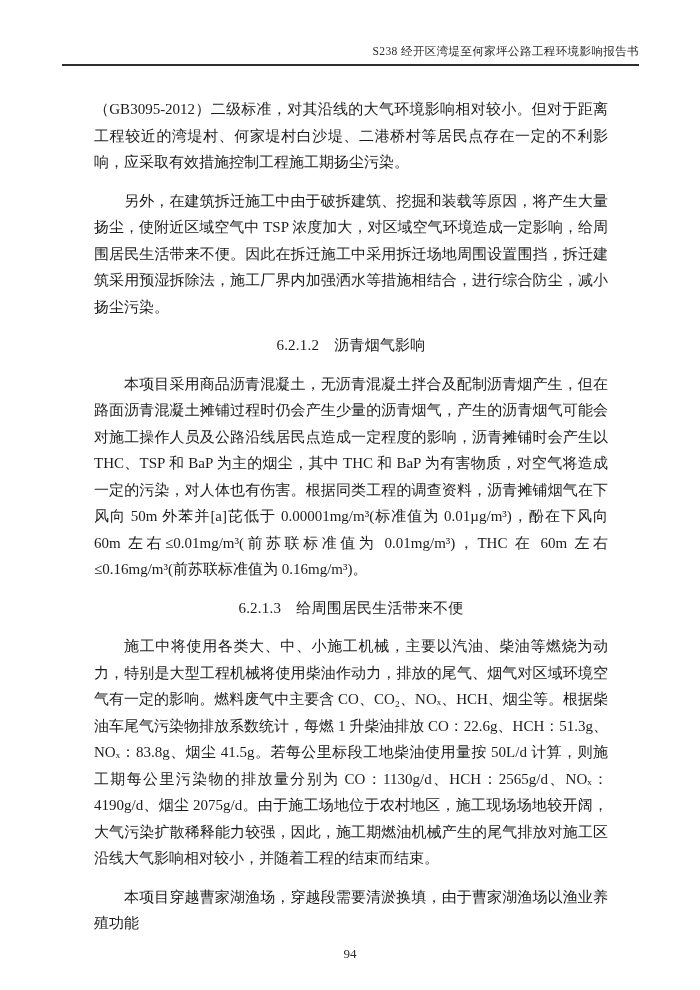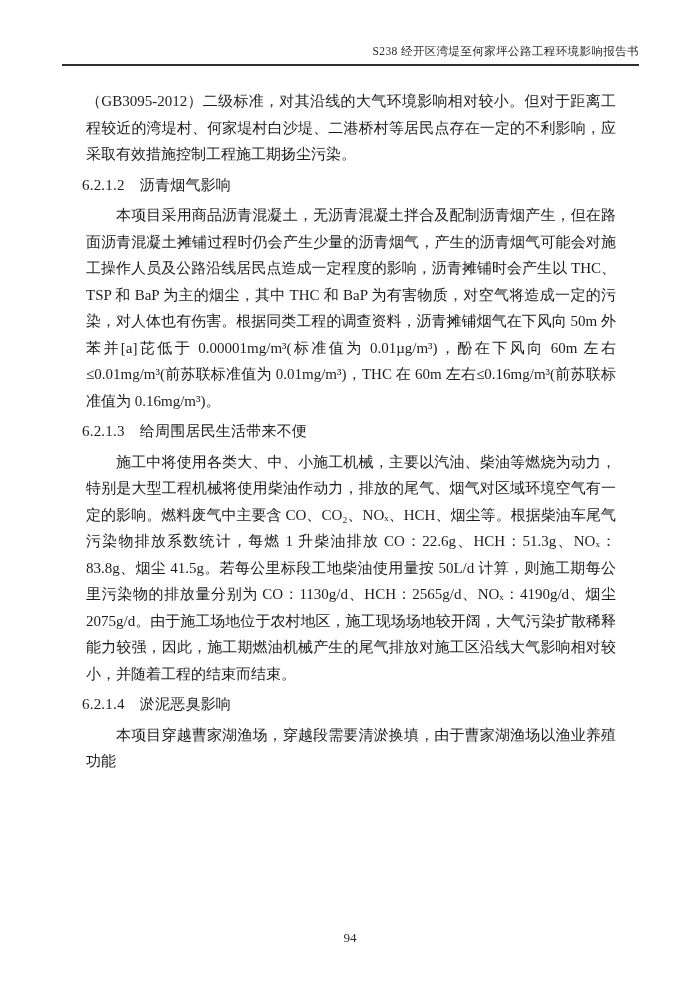--- a/index.html
+++ b/index.html
@@ -34,58 +34,58 @@
     top: 84px;
     left: 82px;
     right: 80px;
     font-size: 15px;
     line-height: 26.5px;
     text-align: justify;
     text-justify: inter-ideograph;
     color: #1c1c1c;
   }
   .para {
-    margin: 4px;
+    margin: 12px;
     text-indent: 2em;
   }
   .para.no-indent {
     text-indent: 0;
   }
   .heading {
     margin: 3px 0 2px 0;
     text-indent: 0;
-    text-align: left;
+    text-align: center;
     letter-spacing: 0.2px;
   }
   .page-footer {
     position: absolute;
-    bottom: 44px;
+    bottom: 28px;
     left: 0;
     right: 0;
     text-align: center;
     font-size: 13px;
     color: #2a2a2a;
   }
 </style>
 </head>
 <body>
 
 <div class="page">
 
   <div class="page-header">
     <span>S238 经开区湾堤至何家坪公路工程环境影响报告书</span>
   </div>
 
   <div class="doc-body">
     <p class="para no-indent">（GB3095-2012）二级标准，对其沿线的大气环境影响相对较小。但对于距离工程较近的湾堤村、何家堤村白沙堤、二港桥村等居民点存在一定的不利影响，应采取有效措施控制工程施工期扬尘污染。</p>
+    <p class="para">另外，在建筑拆迁施工中由于破拆建筑、挖掘和装载等原因，将产生大量扬尘，使附近区域空气中 TSP 浓度加大，对区域空气环境造成一定影响，给周围居民生活带来不便。因此在拆迁施工中采用拆迁场地周围设置围挡，拆迁建筑采用预湿拆除法，施工厂界内加强洒水等措施相结合，进行综合防尘，减小扬尘污染。</p>
     <p class="heading">6.2.1.2　沥青烟气影响</p>
     <p class="para">本项目采用商品沥青混凝土，无沥青混凝土拌合及配制沥青烟产生，但在路面沥青混凝土摊铺过程时仍会产生少量的沥青烟气，产生的沥青烟气可能会对施工操作人员及公路沿线居民点造成一定程度的影响，沥青摊铺时会产生以 THC、TSP 和 BaP 为主的烟尘，其中 THC 和 BaP 为有害物质，对空气将造成一定的污染，对人体也有伤害。根据同类工程的调查资料，沥青摊铺烟气在下风向 50m 外苯并[a]芘低于 0.00001mg/m³(标准值为 0.01µg/m³)，酚在下风向 60m 左右≤0.01mg/m³(前苏联标准值为 0.01mg/m³)，THC 在 60m 左右≤0.16mg/m³(前苏联标准值为 0.16mg/m³)。</p>
     <p class="heading">6.2.1.3　给周围居民生活带来不便</p>
     <p class="para">施工中将使用各类大、中、小施工机械，主要以汽油、柴油等燃烧为动力，特别是大型工程机械将使用柴油作动力，排放的尾气、烟气对区域环境空气有一定的影响。燃料废气中主要含 CO、CO₂、NOₓ、HCH、烟尘等。根据柴油车尾气污染物排放系数统计，每燃 1 升柴油排放 CO：22.6g、HCH：51.3g、NOₓ：83.8g、烟尘 41.5g。若每公里标段工地柴油使用量按 50L/d 计算，则施工期每公里污染物的排放量分别为 CO：1130g/d、HCH：2565g/d、NOₓ：4190g/d、烟尘 2075g/d。由于施工场地位于农村地区，施工现场场地较开阔，大气污染扩散稀释能力较强，因此，施工期燃油机械产生的尾气排放对施工区沿线大气影响相对较小，并随着工程的结束而结束。</p>
-    <p class="heading">6.2.1.4　淤泥恶臭影响</p>
     <p class="para">本项目穿越曹家湖渔场，穿越段需要清淤换填，由于曹家湖渔场以渔业养殖功能</p>
   </div>
 
   <div class="page-footer">
     <span>94</span>
   </div>
 
 </div>
 
 </body></html>

